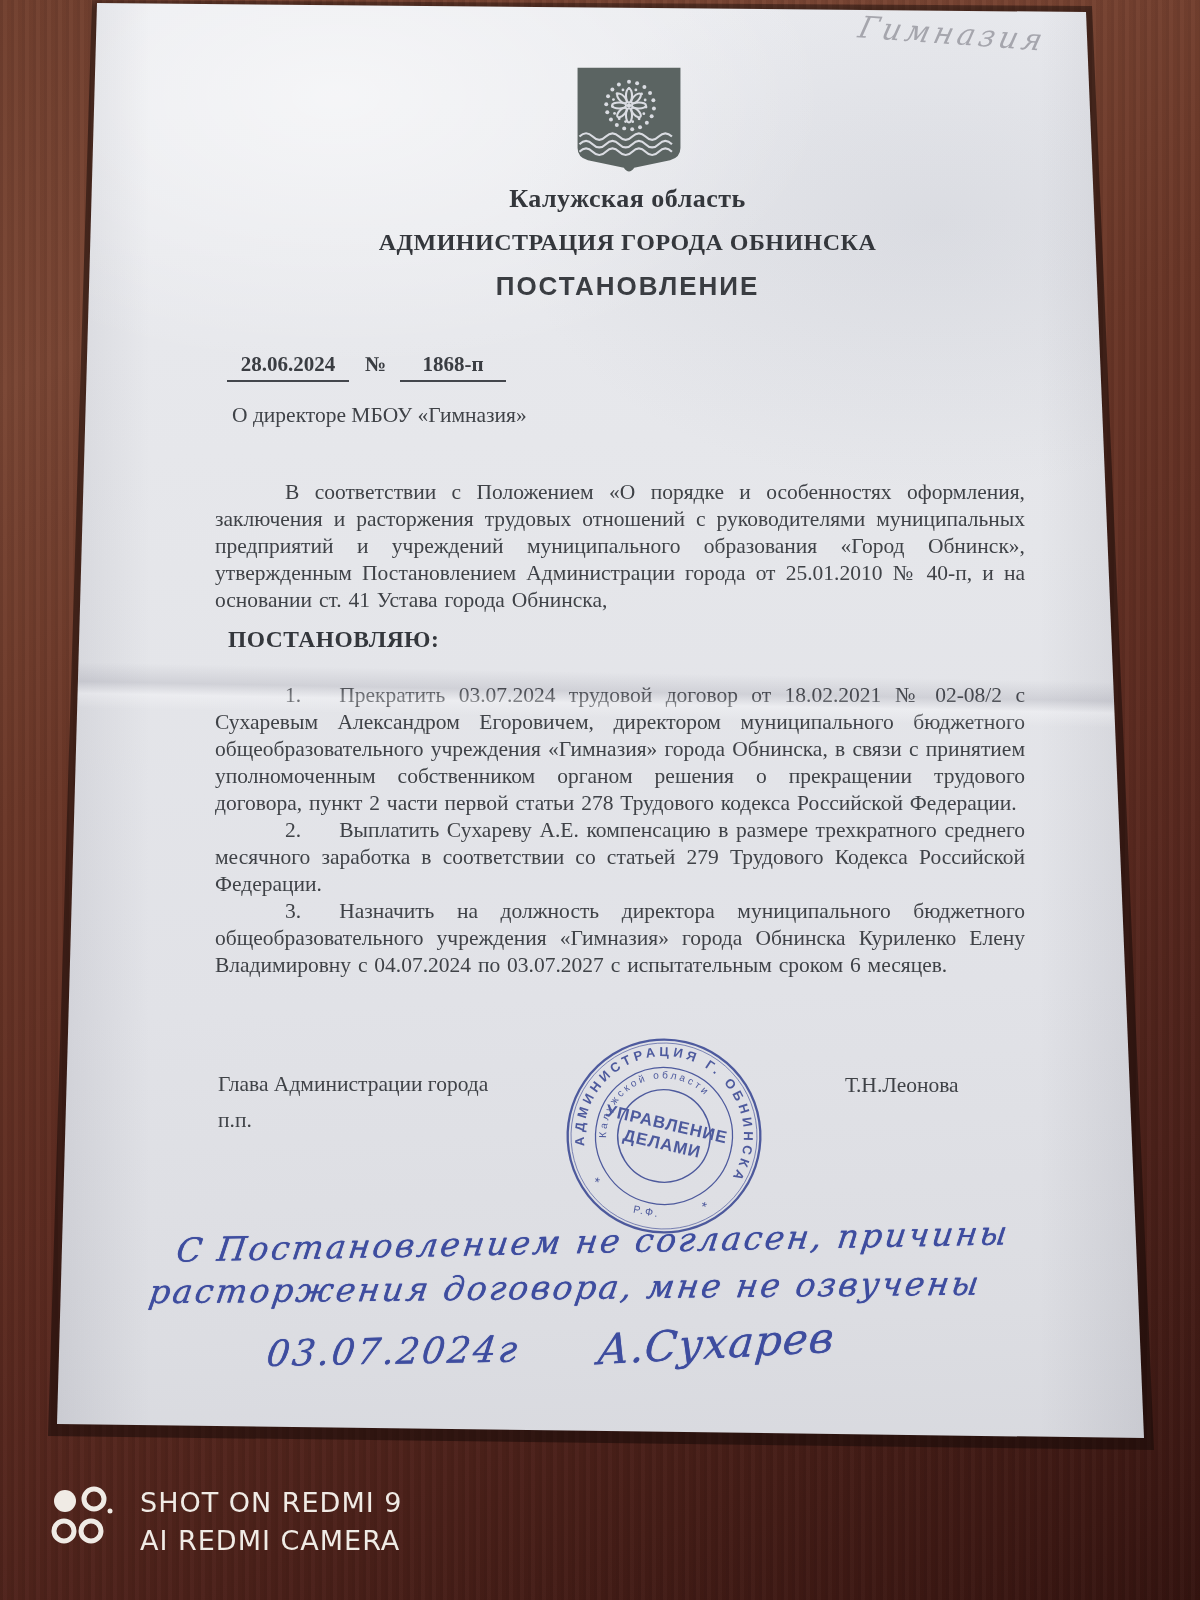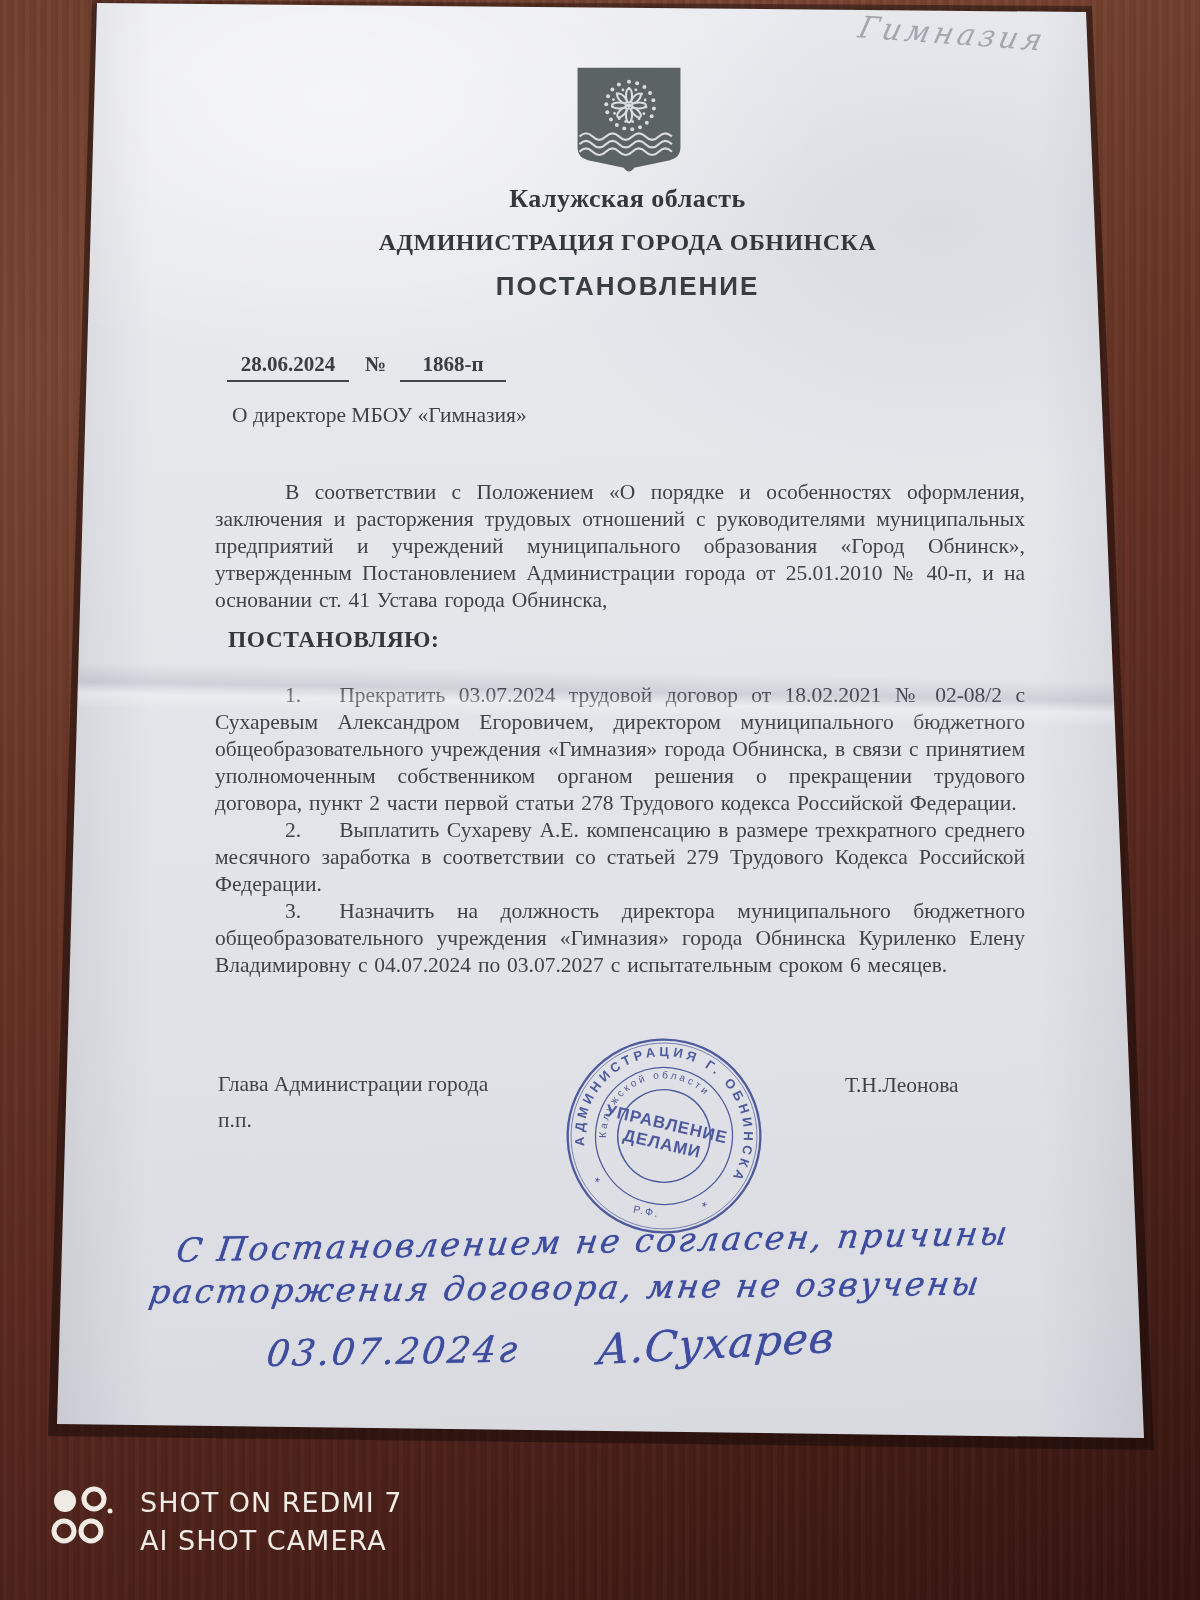--- a/index.html
+++ b/index.html
@@ -192,18 +192,18 @@
 
   <div class="wm">
     <svg width="66" height="64" viewBox="0 0 66 64">
       <circle cx="15" cy="17" r="11" fill="#f0ebe5"></circle>
       <circle cx="44" cy="15" r="10" fill="none" stroke="#f0ebe5" stroke-width="5"></circle>
       <circle cx="60" cy="27" r="2.5" fill="#f0ebe5"></circle>
       <circle cx="14" cy="47" r="10" fill="none" stroke="#f0ebe5" stroke-width="5"></circle>
       <circle cx="41" cy="47" r="10" fill="none" stroke="#f0ebe5" stroke-width="5"></circle>
     </svg>
     <div class="wm-text">
-      <div>SHOT ON REDMI 7</div>
-      <div>AI SHOT CAMERA</div>
+      <div>SHOT ON REDMI 9</div>
+      <div>AI REDMI CAMERA</div>
     </div>
   </div>
 
 </div>
 
 </body></html>

